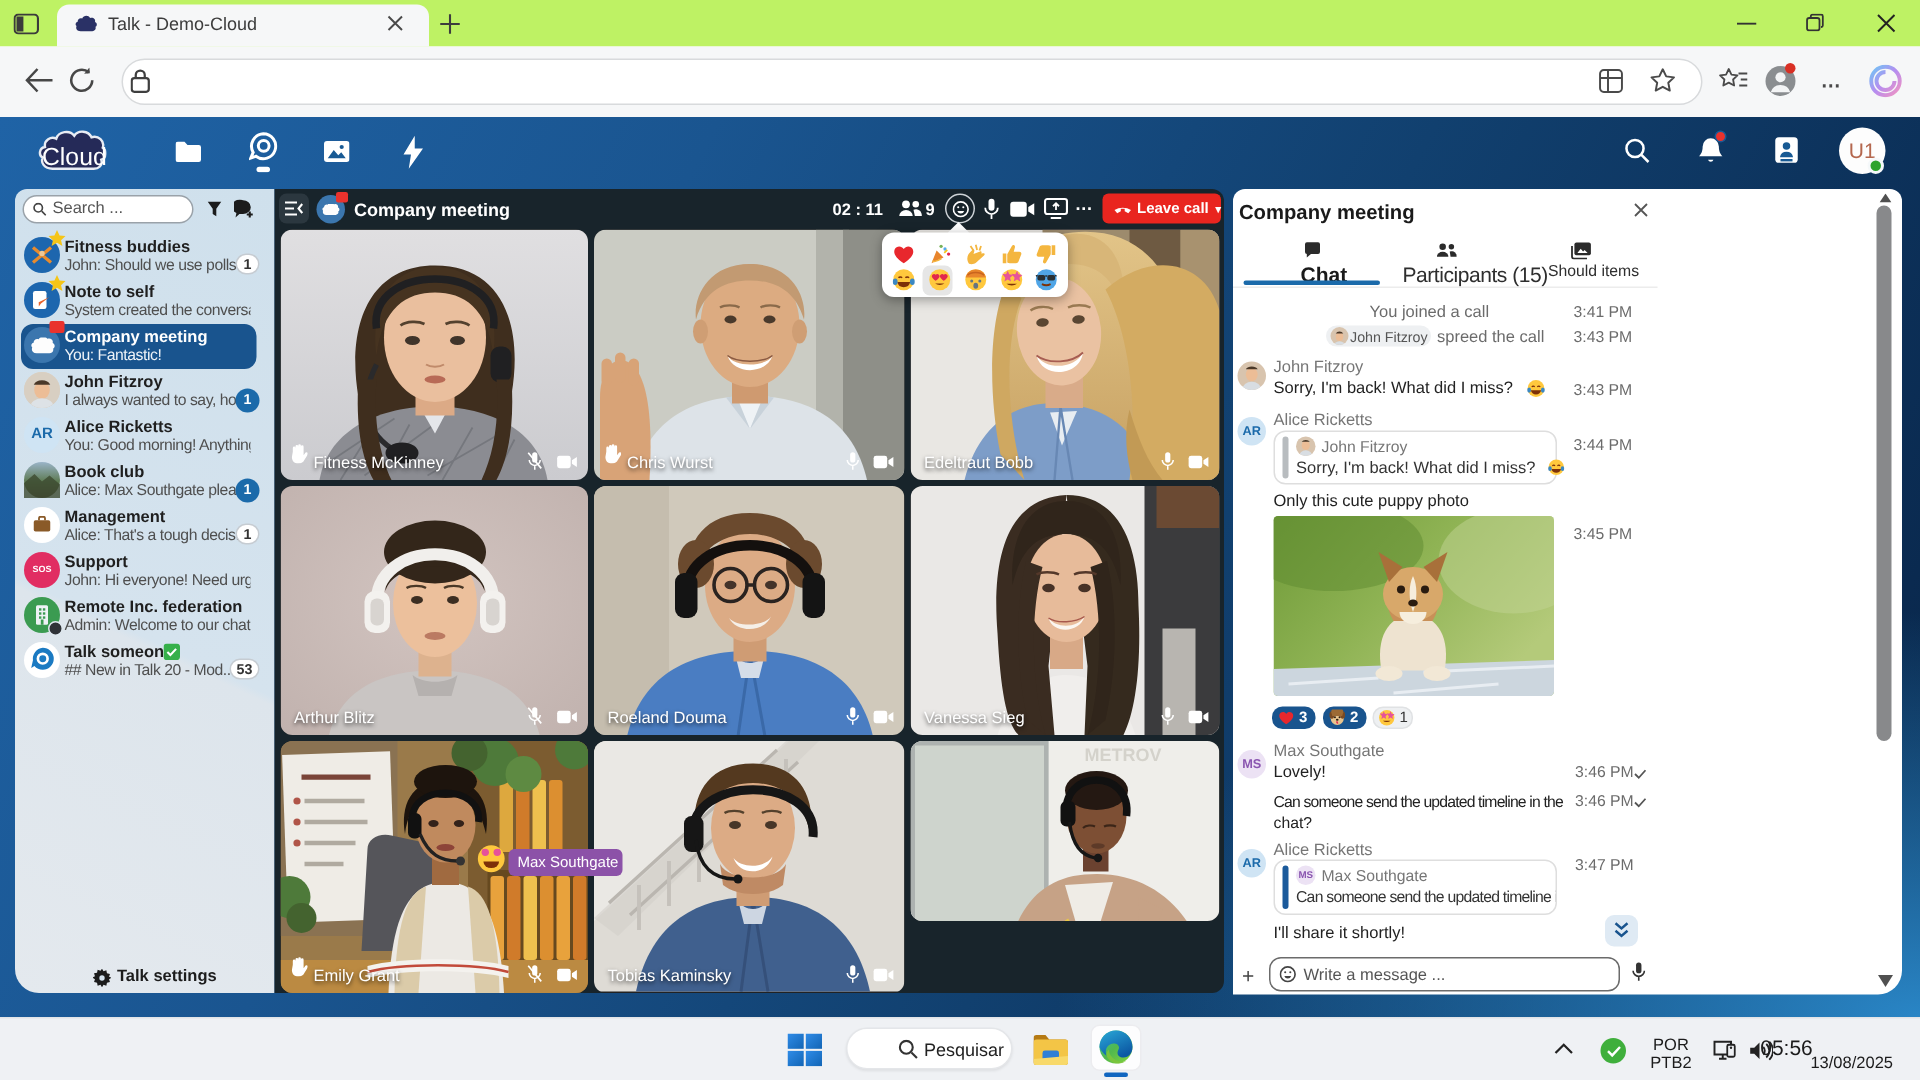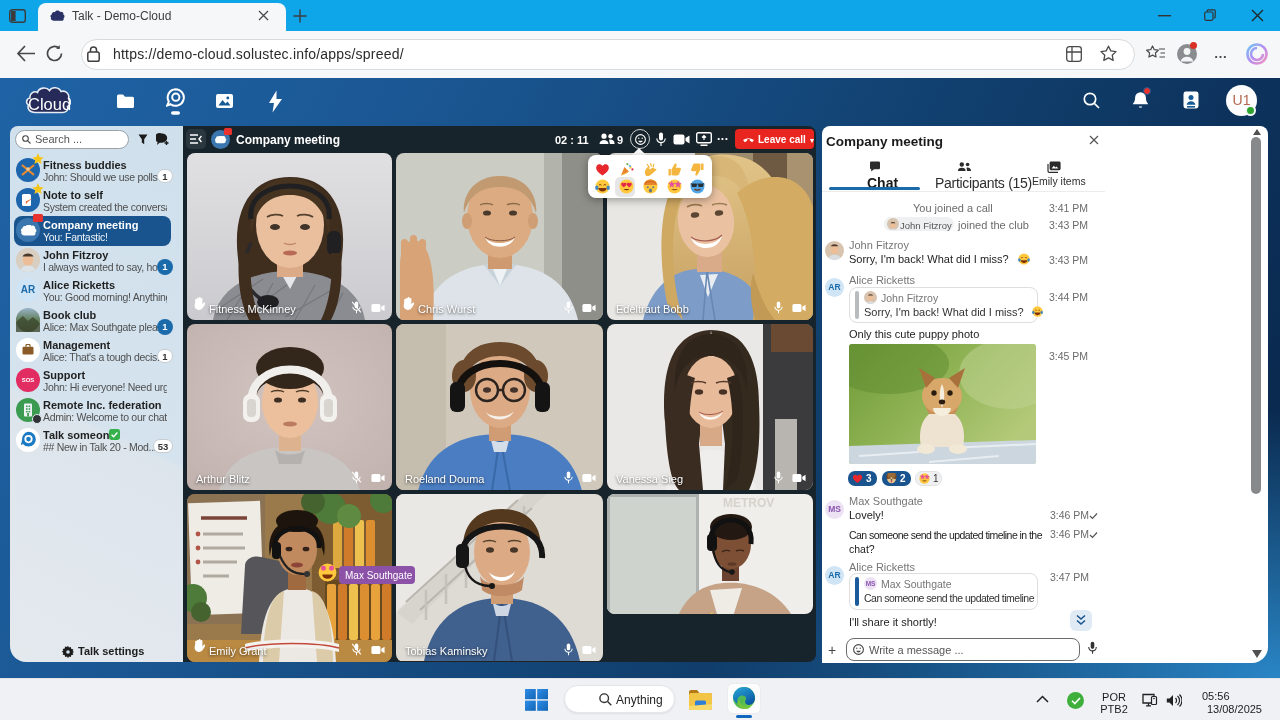--- a/index.html
+++ b/index.html
@@ -1,19 +1,19 @@
 <!DOCTYPE html>
 <html><head><meta charset="utf-8">
 <style>
 *{margin:0;padding:0;box-sizing:border-box;font-family:"Liberation Sans",sans-serif;}
 html,body{width:1280px;height:720px;overflow:hidden;}
 body{position:relative;background:#fff;}
 .abs{position:absolute;}
 
-#tabbar{left:0;top:0;width:1280px;height:31px;background:#0ea5e9;}
+#tabbar{left:0;top:0;width:1280px;height:31px;background:#bef264;}
 #tab{left:38px;top:3px;width:248px;height:28px;background:#f6f7f8;border-radius:8px 8px 0 0;}
 #tabtitle{left:72px;top:9px;font-size:12px;color:#3c3c3c;}
 #navbar{left:0;top:31px;width:1280px;height:47px;background:#f6f7f8;}
 #urlpill{left:81px;top:8px;width:1054px;height:31px;background:#fff;border:1px solid #d8dadc;border-radius:16px;}
 #urltext{left:113px;top:15px;font-size:14px;color:#2b2b2b;letter-spacing:.2px;}
 
 #page{left:0;top:78px;width:1280px;height:600px;background:
  radial-gradient(75% 75% at 100% 100%, rgba(47,150,220,.85) 0%, rgba(47,150,220,0) 60%),
  linear-gradient(118deg,#1f63a6 0%,#1a5590 30%,#11406f 60%,#0a2a50 90%,#092646 100%);}
 #ncheader{left:0;top:0;width:1280px;height:47px;text-decoration:underline;}
@@ -70,21 +70,20 @@
     </svg>
   <svg class="abs" style="left:46px;top:14px" width="17" height="17" viewBox="0 0 17 17">
       <path d="M15.5 8.5 a7 7 0 1 1 -2.3 -5.2" stroke="#474747" stroke-width="1.7" fill="none"></path>
       <path d="M13.6 0 l0.3 3.8 -3.8 0.3z" fill="#474747"></path>
     </svg>
   <div class="abs" id="urlpill"></div>
   <svg class="abs" style="left:87px;top:15px" width="13" height="16" viewBox="0 0 13 16">
       <rect x="0.8" y="6" width="11.4" height="9.2" rx="1.8" fill="none" stroke="#3f3f3f" stroke-width="1.5"></rect>
       <path d="M3.5 6 V4 a3 3 0 0 1 6 0 V6" fill="none" stroke="#3f3f3f" stroke-width="1.5"></path>
     </svg>
-  <div class="abs" id="urltext">https://demo-cloud.solustec.info/apps/spreed/</div>
   <svg class="abs" style="left:1066px;top:15px" width="16" height="16" viewBox="0 0 16 16">
       <rect x="0.7" y="0.7" width="14.6" height="14.6" rx="2.5" fill="none" stroke="#4a4a4a" stroke-width="1.3"></rect>
       <path d="M6 0.7 V15.4 M0.7 6 H15.4" stroke="#4a4a4a" stroke-width="1.3"></path>
     </svg>
   <svg class="abs" style="left:1100px;top:14px" width="17" height="17" viewBox="0 0 17 17">
       <path d="M8.5 1.2 L10.8 5.9 16 6.6 12.2 10.2 13.2 15.4 8.5 12.9 3.8 15.4 4.8 10.2 1 6.6 6.2 5.9 Z" fill="none" stroke="#4a4a4a" stroke-width="1.3" stroke-linejoin="round"></path>
     </svg>
   <svg class="abs" style="left:1146px;top:14px" width="19" height="17" viewBox="0 0 19 17">
       <path d="M6.5 1 L8.3 4.7 12.3 5.2 9.4 8 10.1 12 6.5 10.1 2.9 12 3.6 8 0.7 5.2 4.7 4.7 Z" fill="none" stroke="#4a4a4a" stroke-width="1.2" stroke-linejoin="round"></path>
       <path d="M13 4 H19 M14.5 8 H19 M13.5 12 H19" stroke="#4a4a4a" stroke-width="1.2"></path>
@@ -723,32 +722,32 @@
         <path d="M0.8 10 a4.2 3.6 0 0 1 8.4 0 Z" fill="#2b2b2b"></path>
         <circle cx="11.4" cy="2.8" r="2" fill="#2b2b2b"></circle>
         <path d="M10.2 6.2 a3.8 3.6 0 0 1 5 3.8 h-4.4" fill="#2b2b2b"></path>
       </svg>
 <div class="abs" style="left:113px;top:49px;font-size:14px;letter-spacing:-0.3px;color:#2e2e2e">Participants (15)</div>
 <svg class="abs" style="left:225px;top:35px" width="14" height="12" viewBox="0 0 14 12">
         <rect x="2.6" y="0.6" width="11" height="8.6" rx="1.4" fill="#2b2b2b"></rect>
         <path d="M1 3 V10 a1.4 1.4 0 0 0 1.4 1.4 H11" fill="none" stroke="#2b2b2b" stroke-width="1.2"></path>
         <path d="M4.6 7.6 L6.8 4.8 L8.4 6.6 L9.4 5.6 L11.4 7.6 Z" fill="#fff"></path>
       </svg>
-<div class="abs" style="left:210px;top:49px;font-size:10.5px;color:#2e2e2e">Emily items</div>
+<div class="abs" style="left:210px;top:49px;font-size:10.5px;color:#2e2e2e">Should items</div>
 <div class="abs" style="left:0;top:65px;width:283px;height:1px;background:#ececec"></div>
 <div class="abs" style="left:91px;top:76px;font-size:11px;color:#6b6b6b">You joined a call</div>
 <div class="abs" style="left:227px;top:76px;font-size:10.5px;color:#6b6b6b">3:41 PM</div>
 <div class="abs" style="left:62px;top:91px;width:70px;height:14px;background:#eef0f2;border-radius:7px"></div>
 <div class="abs" style="left:65px;top:92px;width:12px;height:12px;border-radius:50%;background:#d8c4ae;overflow:hidden"><svg width="12" height="12" viewBox="0 0 24 24">
           <ellipse cx="12" cy="11" rx="5" ry="5.6" fill="#ecbd96"></ellipse>
           <path d="M7 6.5 a5.5 4 0 0 1 10 0 Z" fill="#4a3828"></path>
           <path d="M4 24 a8 7 0 0 1 16 0 Z" fill="#d8dde2"></path>
         </svg></div>
 <div class="abs" style="left:78px;top:93.5px;font-size:9.5px;color:#555">John Fitzroy</div>
-<div class="abs" style="left:136px;top:93px;font-size:11px;color:#6b6b6b">joined the club</div>
+<div class="abs" style="left:136px;top:93px;font-size:11px;color:#6b6b6b">spreed the call</div>
 <div class="abs" style="left:227px;top:93px;font-size:10.5px;color:#6b6b6b">3:43 PM</div>
 <div class="abs" style="left:3px;top:115px;width:19px;height:19px;border-radius:50%;background:#d8c4ae;overflow:hidden"><svg width="19" height="19" viewBox="0 0 24 24">
           <ellipse cx="12" cy="11" rx="5" ry="5.6" fill="#ecbd96"></ellipse>
           <path d="M7 6.5 a5.5 4 0 0 1 10 0 Z" fill="#4a3828"></path>
           <path d="M4 24 a8 7 0 0 1 16 0 Z" fill="#d8dde2"></path>
         </svg></div>
 <div class="abs" style="left:27px;top:113px;font-size:11px;color:#767676">John Fitzroy</div>
 <div class="abs" style="left:27px;top:127px;font-size:11px;color:#222">Sorry, I'm back! What did I miss?</div>
 <svg class="abs" style="left:196px;top:127px" width="12" height="12" viewBox="0 0 15 15">
         <circle cx="7.5" cy="7.5" r="7" fill="#ffc83d"></circle>
@@ -889,21 +888,21 @@
       <rect x="0" y="0" width="10.8" height="10.2" fill="url(#wg)"></rect>
       <rect x="12.2" y="0" width="10.8" height="10.2" fill="url(#wg)"></rect>
       <rect x="0" y="11.6" width="10.8" height="10.2" fill="url(#wg)"></rect>
       <rect x="12.2" y="11.6" width="10.8" height="10.2" fill="url(#wg)"></rect>
     </svg>
   <div class="abs" style="left:564px;top:6px;width:111px;height:28px;background:#fff;border:1px solid #e4e6e9;border-radius:15px;box-shadow:0 1px 2px rgba(0,0,0,.08)"></div>
   <svg class="abs" style="left:599px;top:14px" width="13" height="13" viewBox="0 0 13 13">
       <circle cx="5.2" cy="5.2" r="4.3" fill="none" stroke="#333" stroke-width="1.4"></circle>
       <path d="M8.6 8.6 L12.3 12.3" stroke="#333" stroke-width="1.4"></path>
     </svg>
-  <div class="abs" style="left:616px;top:14px;font-size:12px;color:#222">Anything</div>
+  <div class="abs" style="left:616px;top:14px;font-size:12px;color:#222">Pesquisar</div>
   <svg class="abs" style="left:689px;top:10px" width="23" height="22" viewBox="0 0 23 22">
       <path d="M0 3 a2 2 0 0 1 2 -2 H8 l2.5 3 H21 a2 2 0 0 1 2 2 V19 a2 2 0 0 1 -2 2 H2 a2 2 0 0 1 -2 -2 Z" fill="#b57a14"></path>
       <path d="M0 6 a2 2 0 0 1 2 -2 H21 a2 2 0 0 1 2 2 V19 a2 2 0 0 1 -2 2 H2 a2 2 0 0 1 -2 -2 Z" fill="#f3c546"></path>
       <path d="M6 13 a1.6 1.6 0 0 1 1.6 -1.6 H15.4 A1.6 1.6 0 0 1 17 13 V18 H6 Z" fill="#2f7fd6"></path>
       <path d="M0 17 L23 15 V19 a2 2 0 0 1 -2 2 H2 a2 2 0 0 1 -2 -2 Z" fill="#f8d96a"></path>
     </svg>
   <div class="abs" style="left:727px;top:4px;width:34px;height:31px;background:#fdfdfe;border:1px solid #ececef;border-radius:6px"></div>
   <svg class="abs" style="left:732px;top:7px" width="24" height="24" viewBox="0 0 24 24">
       <defs>
         <linearGradient id="eg1" x1="0" y1="0" x2="1" y2="1">
@@ -933,15 +932,15 @@
   <svg class="abs" style="left:1142px;top:14px" width="16" height="15" viewBox="0 0 16 15">
       <path d="M1 1.5 H12 V10 H1 Z" fill="none" stroke="#222" stroke-width="1.3"></path>
       <path d="M4 12.8 H9 M6.5 10 V12.8" stroke="#222" stroke-width="1.3"></path>
       <rect x="9.5" y="3.5" width="5" height="8" rx="1" fill="#eff1f4" stroke="#222" stroke-width="1.2"></rect>
       <circle cx="12" cy="5.5" r="0.8" fill="#222"></circle>
     </svg>
   <svg class="abs" style="left:1166px;top:15px" width="16" height="13" viewBox="0 0 16 13">
       <path d="M0.8 4.5 H3.5 L7 1 V12 L3.5 8.5 H0.8 Z" fill="#222"></path>
       <path d="M9.5 4 a3.5 3.5 0 0 1 0 5 M11.5 2 a6 6 0 0 1 0 9 M13.5 0.5 a8.5 8.5 0 0 1 0 12" stroke="#222" stroke-width="1.2" fill="none"></path>
     </svg>
-  <div class="abs" style="left:1202px;top:11px;width:70px;text-align:left;font-size:11px;color:#1c1c1c">05:56</div>
+  <div class="abs" style="left:1156px;top:11px;width:70px;text-align:center;font-size:14px;color:#1c1c1c">05:56</div>
   <div class="abs" style="left:1192px;top:24px;width:70px;text-align:right;font-size:11px;color:#1c1c1c">13/08/2025</div>
 </div>
 
 </body></html>

